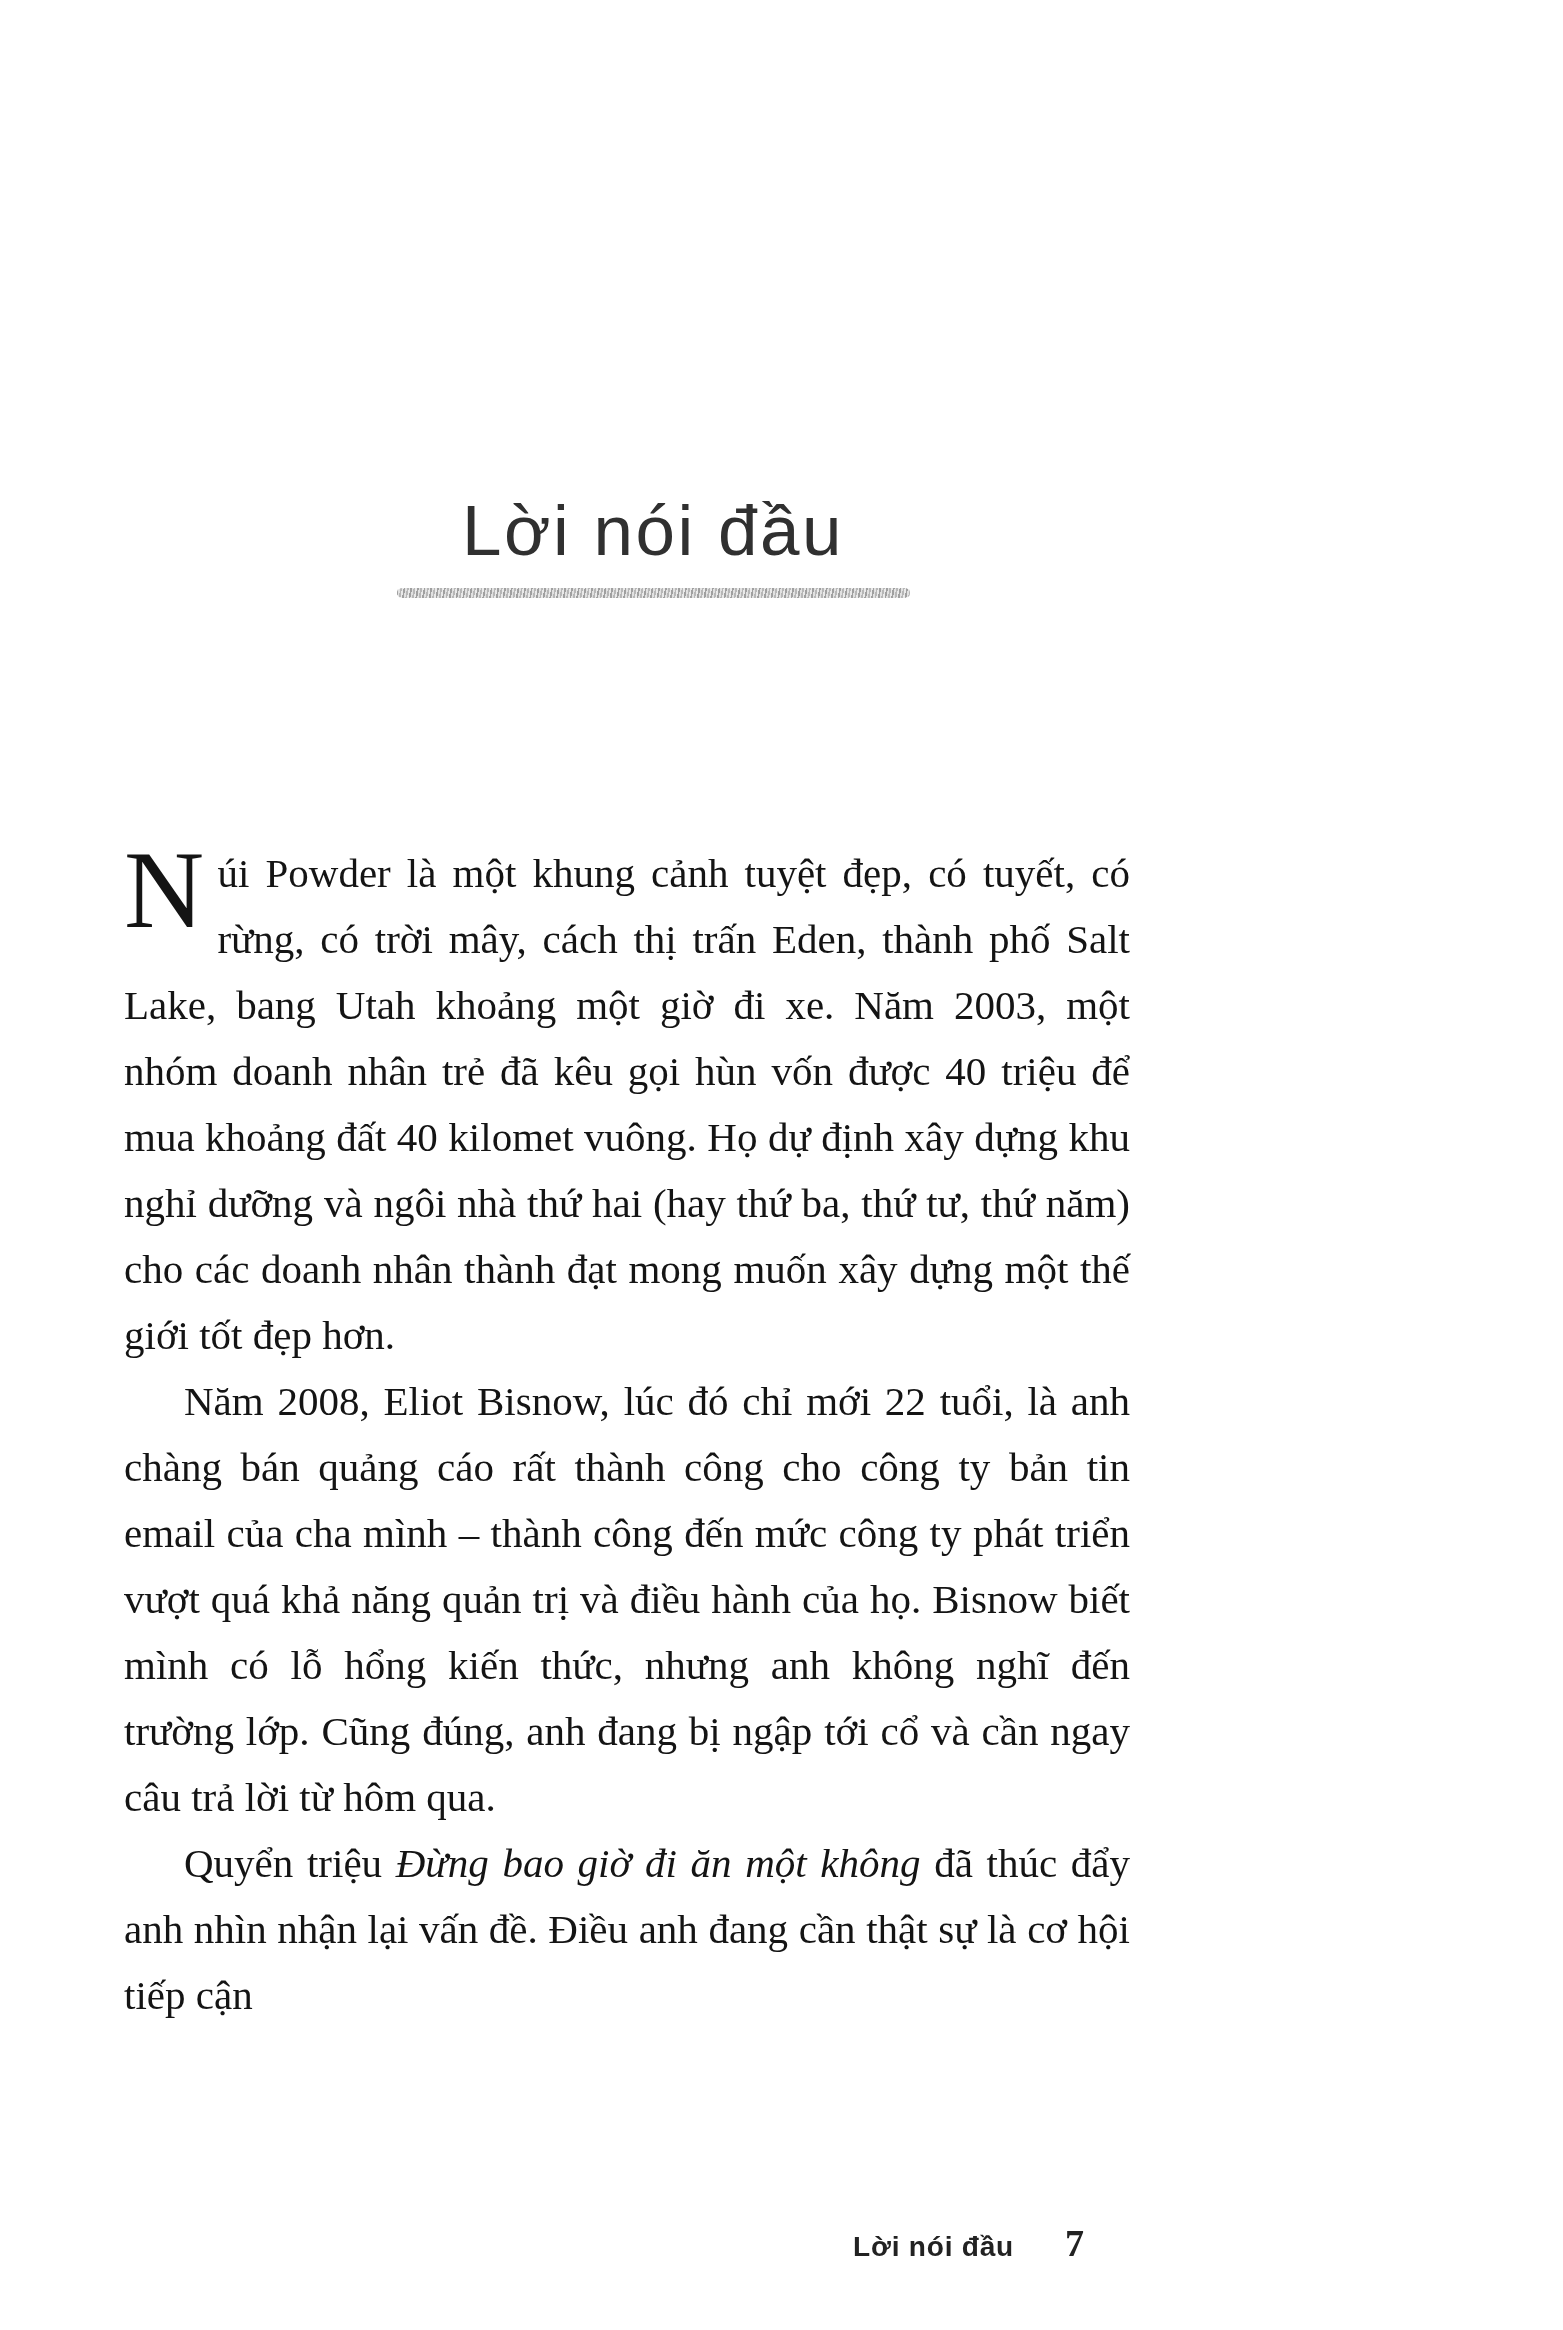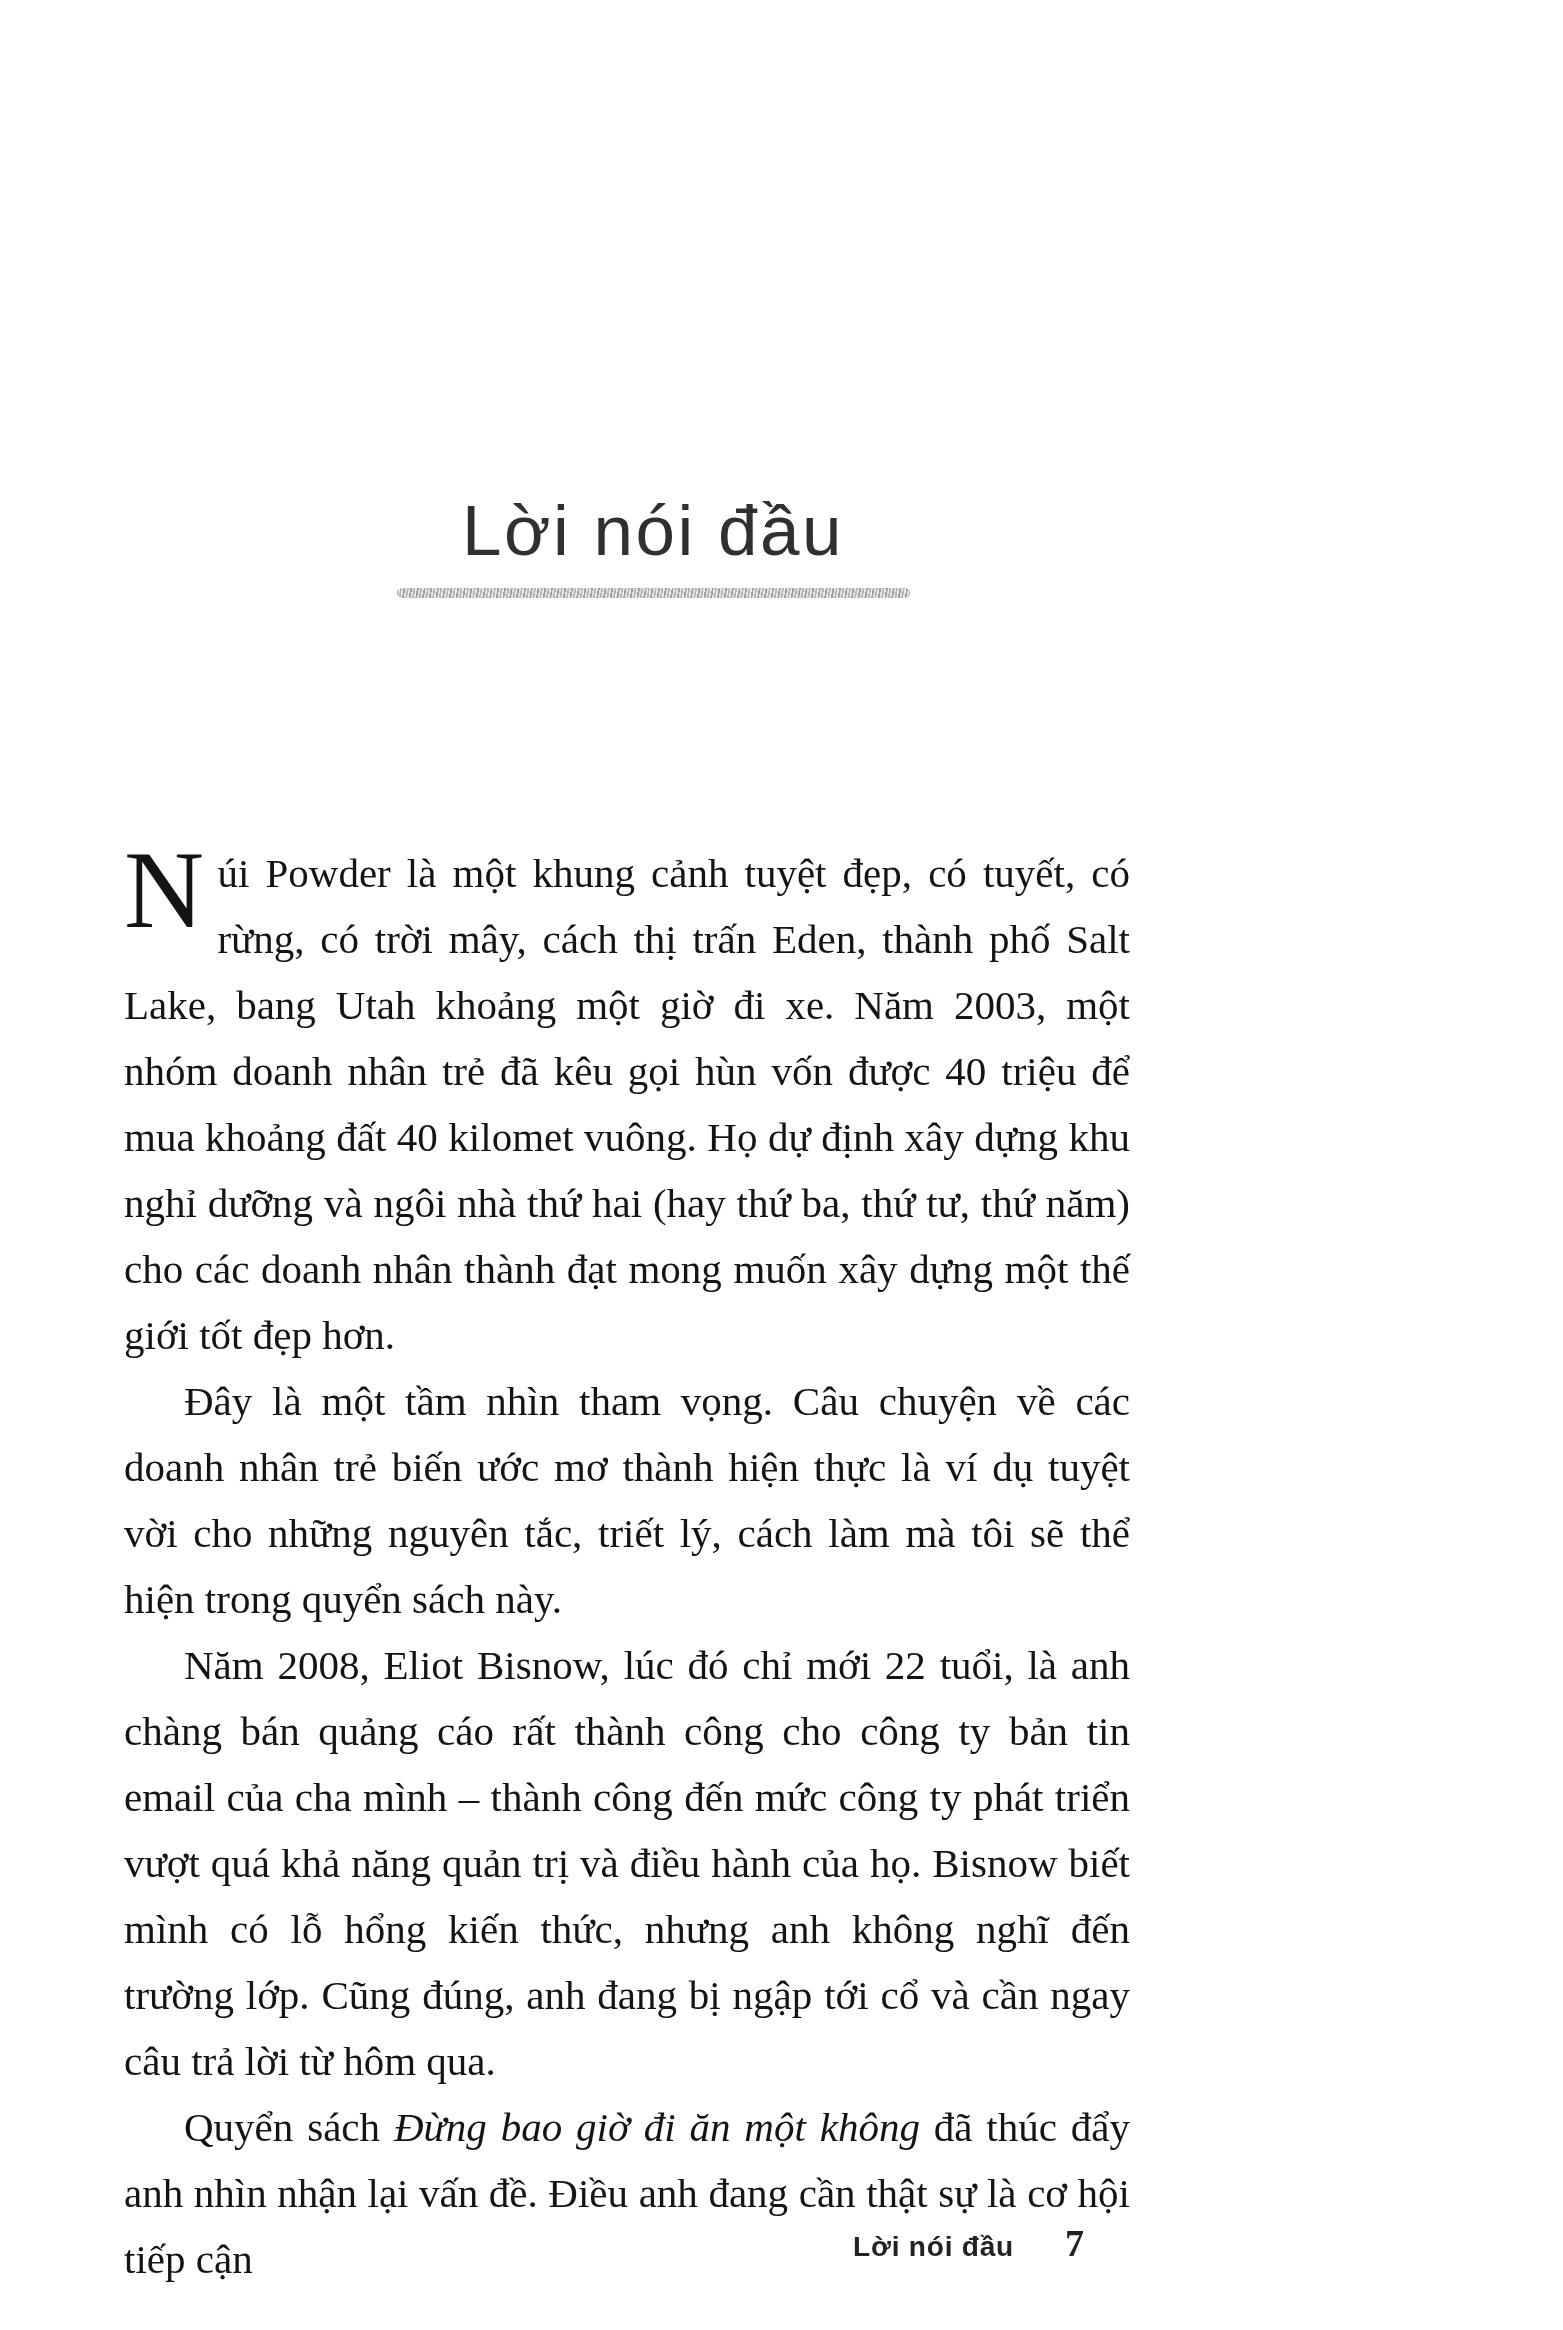--- a/index.html
+++ b/index.html
@@ -104,25 +104,24 @@
     <div class="page-title">Lời nói đầu</div>
     <div class="title-rule"></div>
   </div>
 
   <div class="body-text">
 
     <p>
       <span class="drop-cap">N</span><span>úi Powder là một khung cảnh tuyệt đẹp, có tuyết, có rừng, có trời mây, cách thị trấn Eden, thành phố Salt Lake, bang Utah khoảng một giờ đi xe. Năm 2003, một nhóm doanh nhân trẻ đã kêu gọi hùn vốn được 40 triệu để mua khoảng đất 40 kilomet vuông. Họ dự định xây dựng khu nghỉ dưỡng và ngôi nhà thứ hai (hay thứ ba, thứ tư, thứ năm) cho các doanh nhân thành đạt mong muốn xây dựng một thế giới tốt đẹp hơn.</span>
     </p>
 
-    <p class="indent">Đây là một tầm nhìn tham vọng. Câu chuyện về các doanh nhân trẻ biến ước mơ thành hiện thực là ví dụ tuyệt vời cho những nguyên tắc, triết lý, cách làm mà tôi sẽ thể hiện trong quyển sách này.</p>
 
     <p class="indent">Năm 2008, Eliot Bisnow, lúc đó chỉ mới 22 tuổi, là anh chàng bán quảng cáo rất thành công cho công ty bản tin email của cha mình – thành công đến mức công ty phát triển vượt quá khả năng quản trị và điều hành của họ. Bisnow biết mình có lỗ hổng kiến thức, nhưng anh không nghĩ đến trường lớp. Cũng đúng, anh đang bị ngập tới cổ và cần ngay câu trả lời từ hôm qua.</p>
 
-    <p class="indent"><span>Quyển sách </span><span class="italic-title">Đừng bao giờ đi ăn một không</span><span> đã thúc đẩy anh nhìn nhận lại vấn đề. Điều anh đang cần thật sự là cơ hội tiếp cận</span></p>
+    <p class="indent"><span>Quyển triệu </span><span class="italic-title">Đừng bao giờ đi ăn một không</span><span> đã thúc đẩy anh nhìn nhận lại vấn đề. Điều anh đang cần thật sự là cơ hội tiếp cận</span></p>
 
   </div>
 
   <div class="footer">
     <span class="footer-section">Lời nói đầu</span>
     <span class="footer-page-number">7</span>
   </div>
 
 </div>
 

